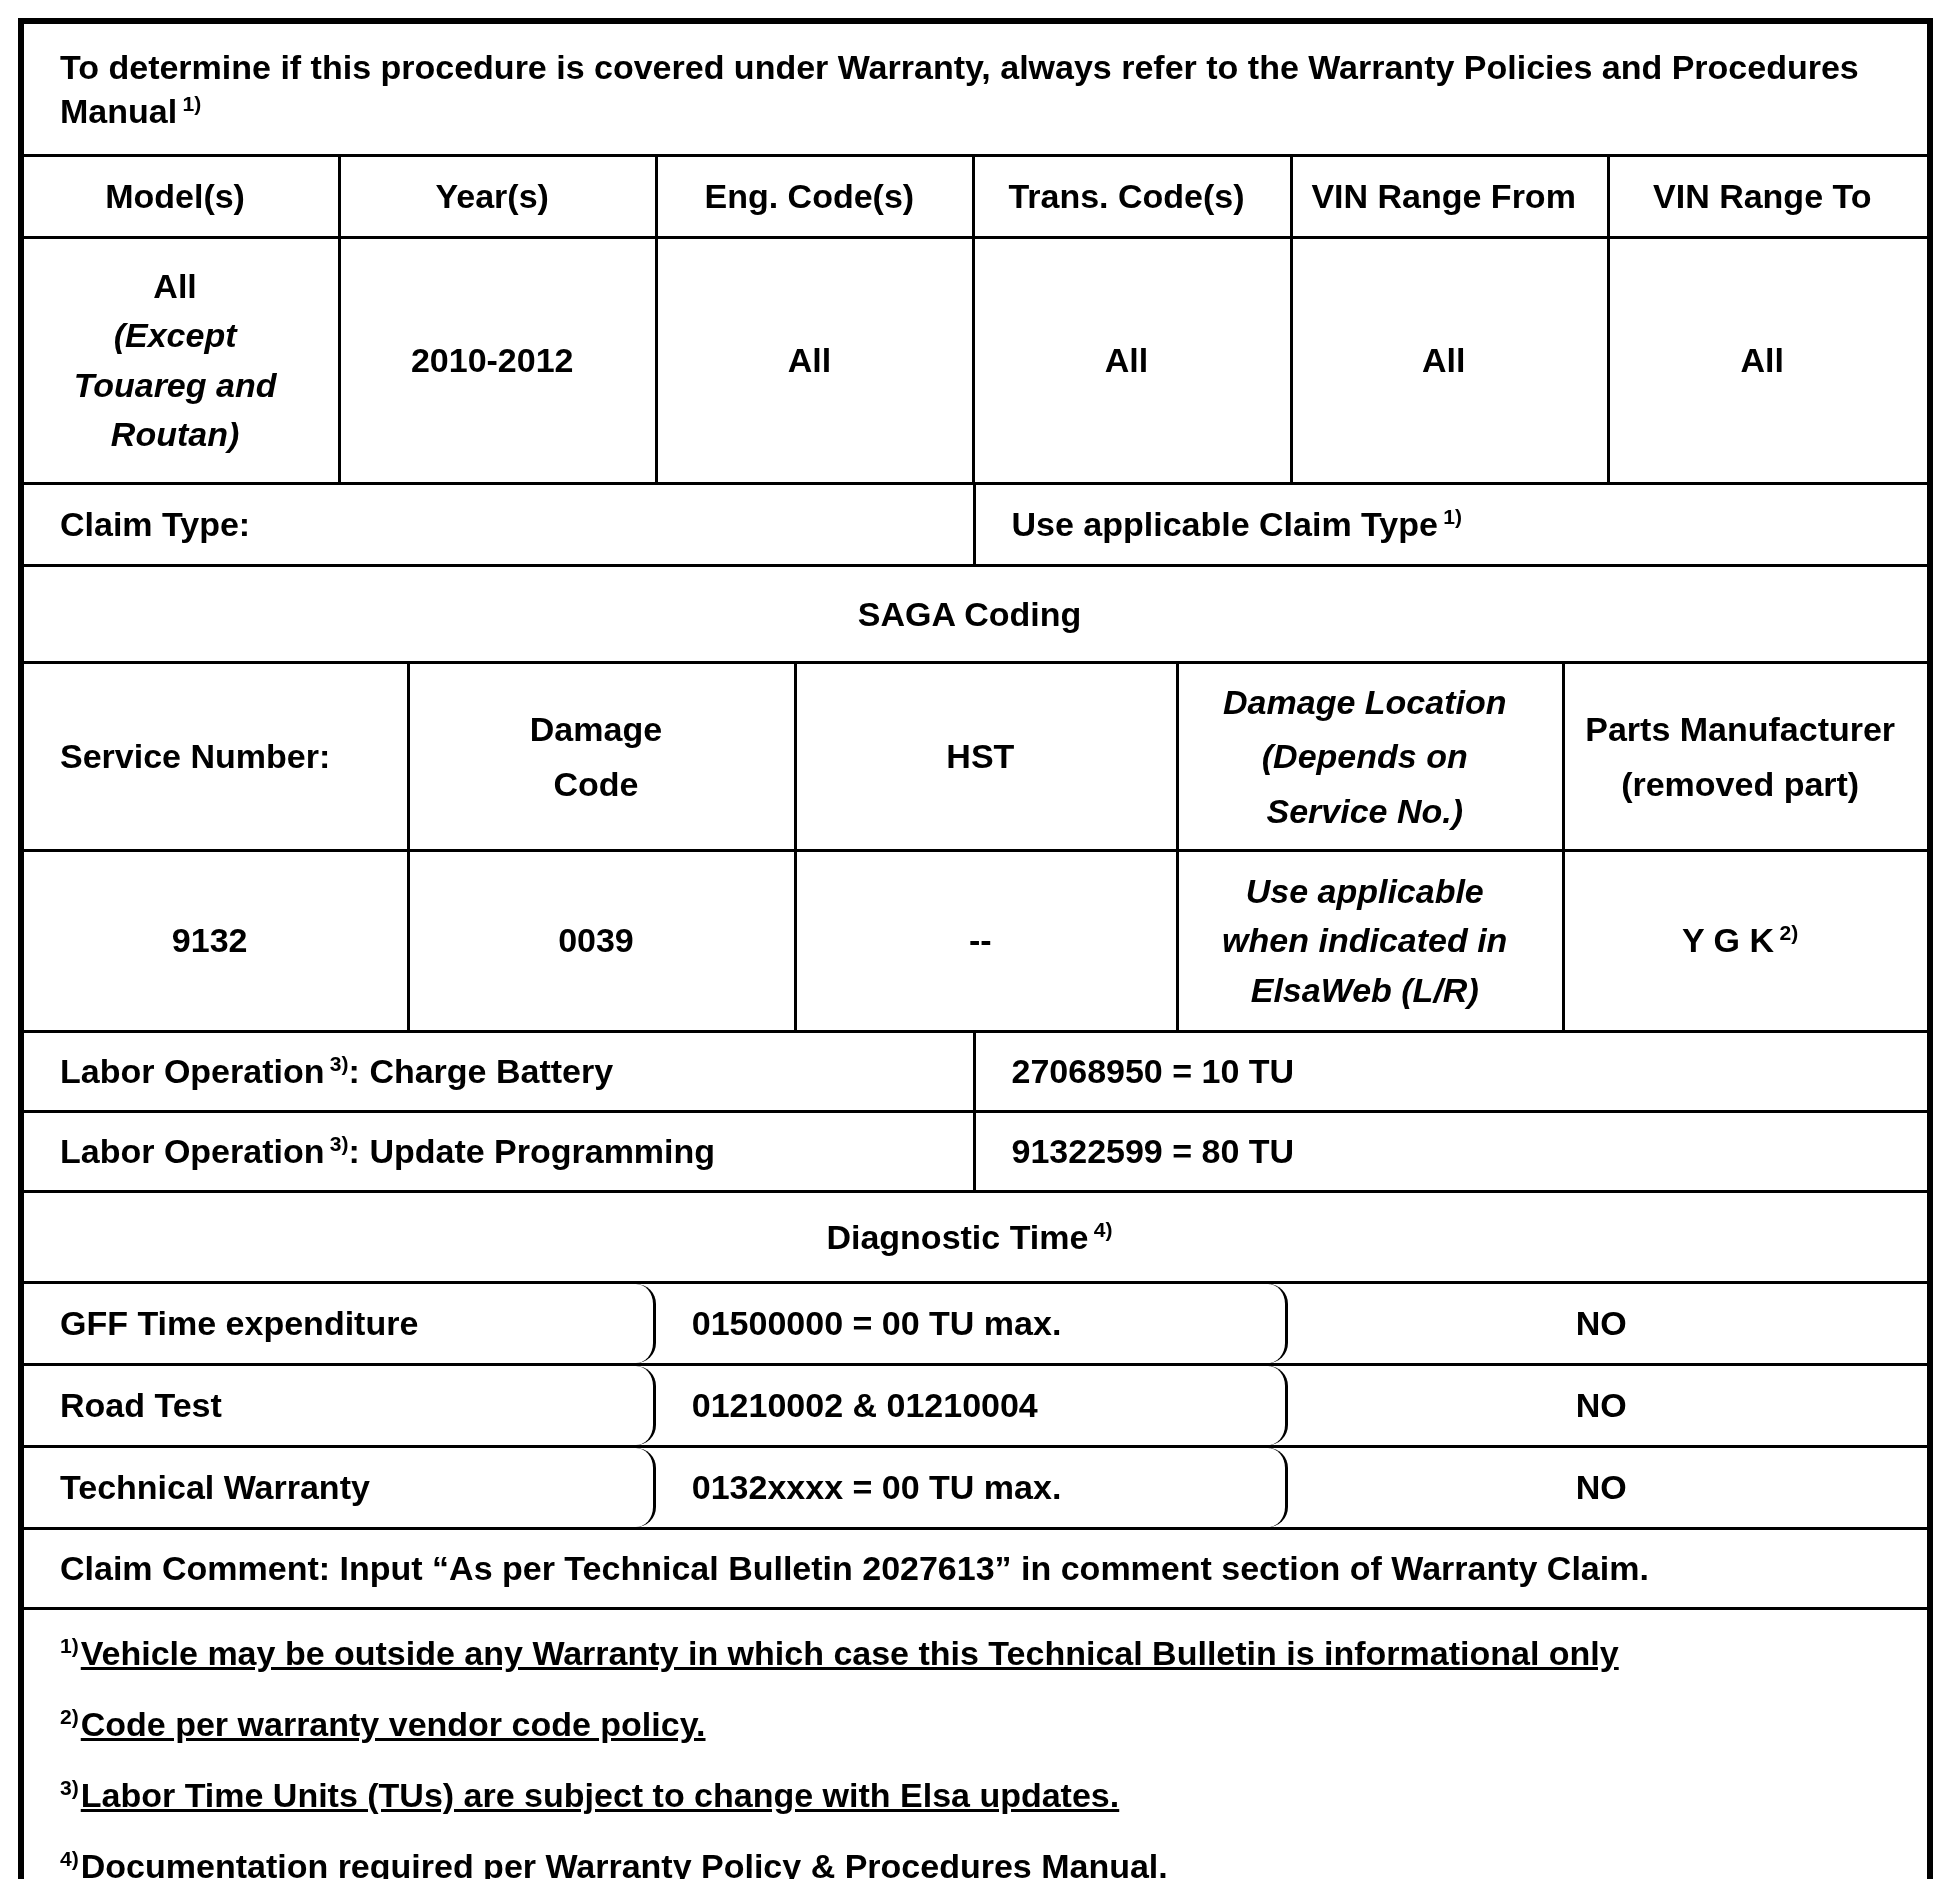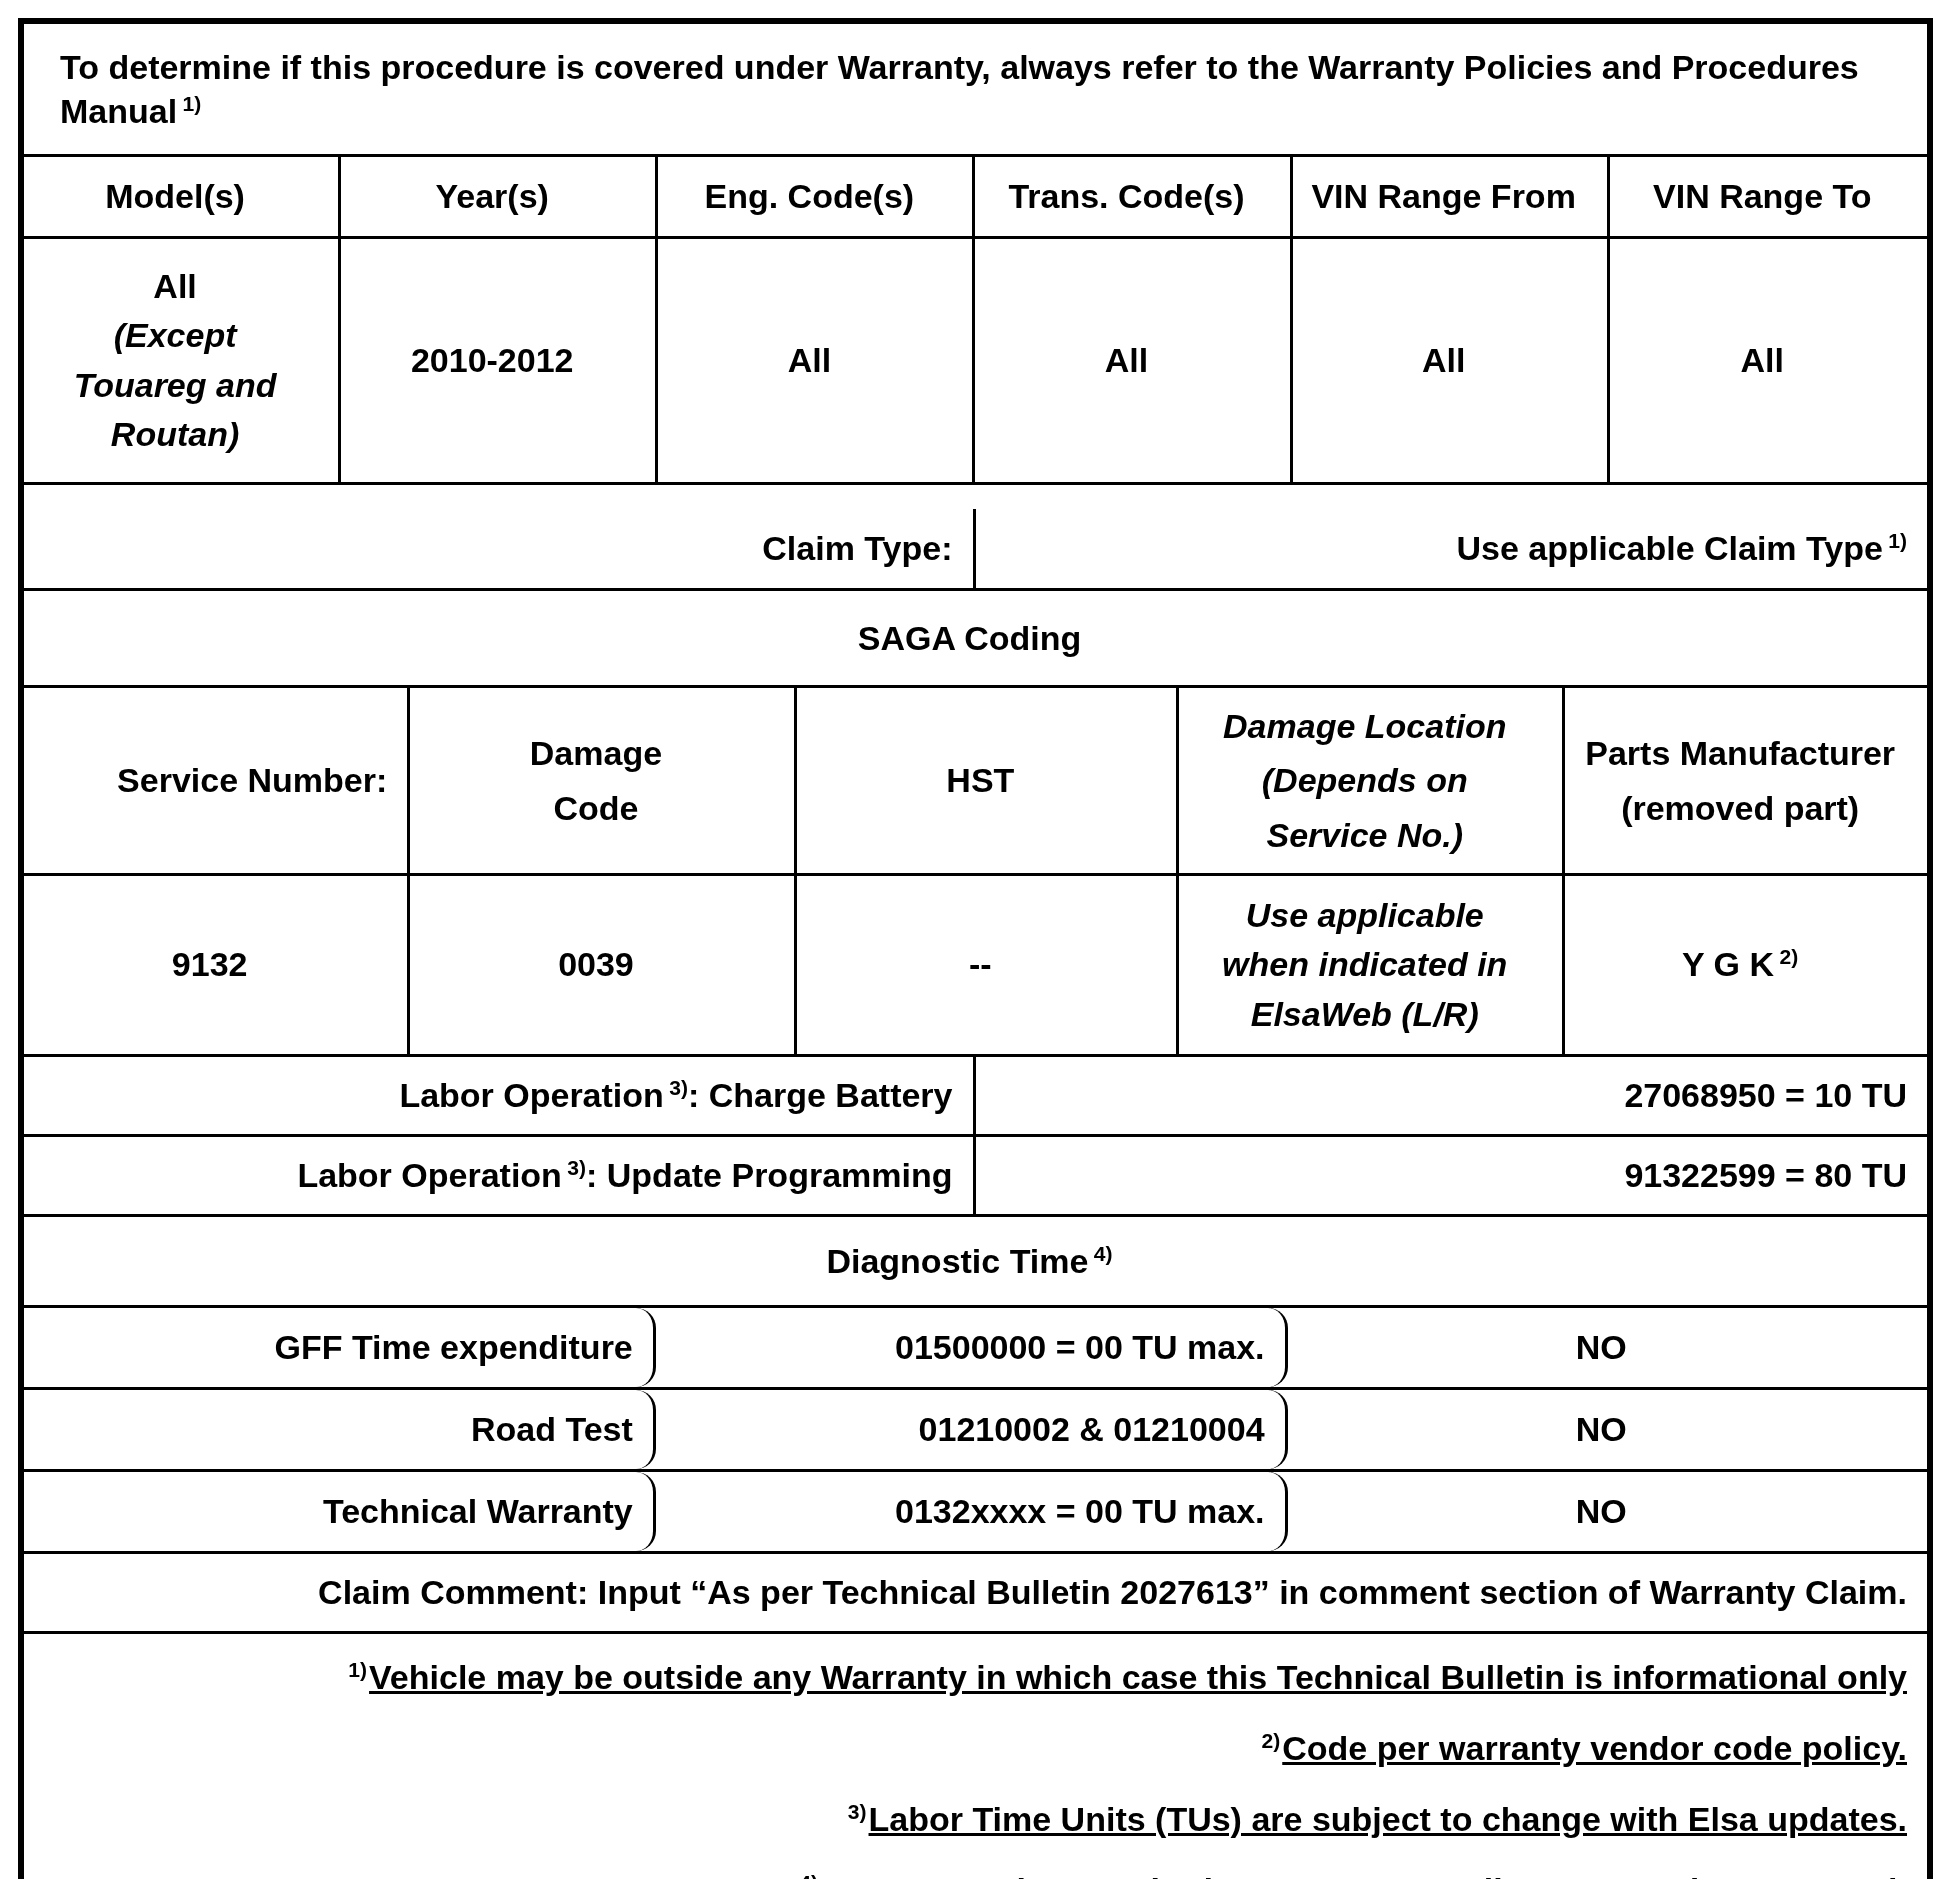--- a/index.html
+++ b/index.html
@@ -25,34 +25,34 @@
     display:flex;
     flex-direction:column;
     justify-content:center;
     font-size:34px;
     line-height:1.3;
     box-sizing:border-box;
     padding:7.2px 20px;
   }
   .cell:last-child{border-right:none;}
   .center{text-align:center;align-items:center;padding-left:8px;}
-  .left{text-align:left;align-items:flex-end;padding-left:36px;}
+  .left{text-align:left;align-items:flex-start;padding-left:36px;}
   .preline{white-space:pre-line;}
   sup{
     font-size:0.62em;
     vertical-align:super;
     line-height:0;
     margin-left:5.4px;
   }
   .fn-text{margin-left:2px;text-decoration:underline;}
   
   .intro-row .cell{min-height:130px;}
   .veh-head-row .cell{min-height:79px;}
   .veh-data-row .cell{min-height:243px;line-height:1.45;}
-  .claim-row .cell{min-height:79px;margin-top:24px;}
+  .claim-row .cell{min-height:79px;}
   .saga-title-row .cell{min-height:94px;border-radius:18px;}
   .saga-head-row .cell{min-height:185px;line-height:1.6;}
   .saga-data-row .cell{min-height:178px;line-height:1.45;}
   .labor-row .cell{min-height:77px;}
   .diag-title-row .cell{min-height:88px;}
   .diag-row .cell{min-height:79px;border-radius:20px;}
   .comment-row .cell{min-height:77px;}
   .footnotes-row .cell{min-height:270px;justify-content:center;}
   
   .veh-head-row .cell,.veh-data-row .cell{flex:0 0 16.666%;max-width:16.666%;}

